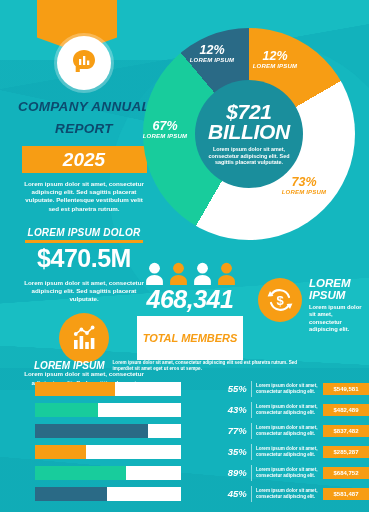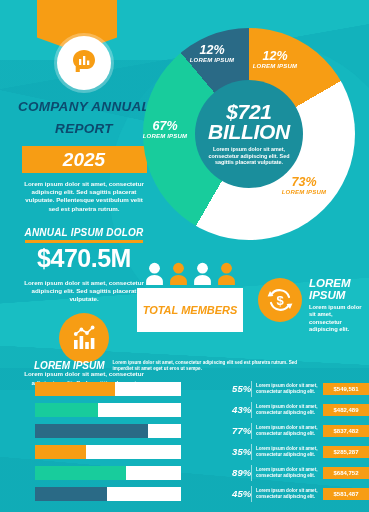--- a/index.html
+++ b/index.html
@@ -90,21 +90,21 @@
   
   .bars-head { position:absolute; top: 360px; left: 34px; width: 330px; display:flex; align-items:flex-start; gap: 8px;}
   .bars-head-title { color:#fff; font-size: 10px; font-weight:700; font-style:italic; white-space:nowrap;}
   .bars-head-text { color:#fff; font-size: 4.6px; line-height: 5.6px; font-weight:700; width: 200px;}
 
   .bars { position:absolute; top: 378px; left: 0; width: 369px; }
   .bar-row { display:flex; align-items:center; height: 21px; }
   .bar-track { position:relative; width: 178px; height: 14px; margin-left: 35px; background: transparent; }
   .bar-white { position:absolute; right:0; top:0; height:14px; background:#fff; }
   .bar-fill { position:absolute; left:0; top:0; height:14px; }
-  .bar-pct { width: 34px; text-align:right; color:#fff; font-size: 9.5px; font-weight:700; font-style:italic;margin-left:42px; }
+  .bar-pct { width: 34px; text-align:center; color:#fff; font-size: 9.5px; font-weight:700; font-style:italic;margin-left:42px; }
   .bar-div { width:1px; height: 16px; background: rgba(255,255,255,.55); margin: 0 4px 0 0;}
   .bar-desc { width: 78px; color:#fff; font-size: 4.6px; line-height: 5.8px; font-weight:700;}
   .bar-val { background:#f79d14; color:#fff; font-size: 6px; font-weight:700; text-align:center;
     padding: 3px 0; width: 56px; margin-left: 3px;}
 </style>
 </head>
 <body>
 
 <div id="page">
 
@@ -124,21 +124,21 @@
       <rect x="16" y="10" width="2.3" height="9" fill="#fff"></rect>
       <rect x="20" y="14.5" width="2.3" height="4.5" fill="#fff"></rect>
     </svg>
   </div>
 
   <div class="left-col">
     <div class="report-title">COMPANY ANNUAL REPORT</div>
     <div class="year-badge">2025</div>
     <div class="body-text">Lorem ipsum dolor sit amet, consectetur adipiscing elit. Sed sagittis placerat vulputate. Pellentesque vestibulum velit sed est pharetra rutrum.</div>
 
-    <div class="sec-head">ANNUAL IPSUM DOLOR</div>
+    <div class="sec-head">LOREM IPSUM DOLOR</div>
     <div class="sec-rule"></div>
     <div class="big-money">$470.5M</div>
     <div class="body-text">Lorem ipsum dolor sit amet, consectetur adipiscing elit. Sed sagittis placerat vulputate.</div>
 
     <div class="chart-icon-wrap">
       <svg width="32" height="32" viewBox="0 0 32 32">
         <rect x="6" y="18" width="3.6" height="9" fill="#fff"></rect>
         <rect x="11.6" y="14" width="3.6" height="13" fill="#fff"></rect>
         <rect x="17.2" y="20" width="3.6" height="7" fill="#fff"></rect>
         <rect x="22.8" y="16" width="3.6" height="11" fill="#fff"></rect>
@@ -192,20 +192,21 @@
         </svg>
       <svg width="21" height="24" viewBox="0 0 21 24">
           <circle cx="10.5" cy="6.2" r="5.4" fill="#fff"></circle>
           <path d="M10.5 13c-5 0-8.4 3-8.4 6.6V23h16.8v-3.4c0-3.6-3.4-6.6-8.4-6.6z" fill="#fff"></path>
         </svg>
       <svg width="21" height="24" viewBox="0 0 21 24">
           <circle cx="10.5" cy="6.2" r="5.4" fill="#f79d14"></circle>
           <path d="M10.5 13c-5 0-8.4 3-8.4 6.6V23h16.8v-3.4c0-3.6-3.4-6.6-8.4-6.6z" fill="#f79d14"></path>
         </svg>
     </div>
+    <div class="member-num">468,341</div>
     <div class="member-tag">TOTAL MEMBERS</div>
   </div>
 
   <div class="money-block">
     <div class="coin">
       <svg width="30" height="30" viewBox="0 0 30 30">
         <path d="M24 12a10 10 0 0 0-18-2" fill="none" stroke="#fff" stroke-width="2.2" stroke-linecap="round"></path>
         <path d="M6 18a10 10 0 0 0 18 2" fill="none" stroke="#fff" stroke-width="2.2" stroke-linecap="round"></path>
         <polygon points="5,6 8.4,11 2.6,11.4" fill="#fff"></polygon>
         <polygon points="25,24 21.6,19 27.4,18.6" fill="#fff"></polygon>

